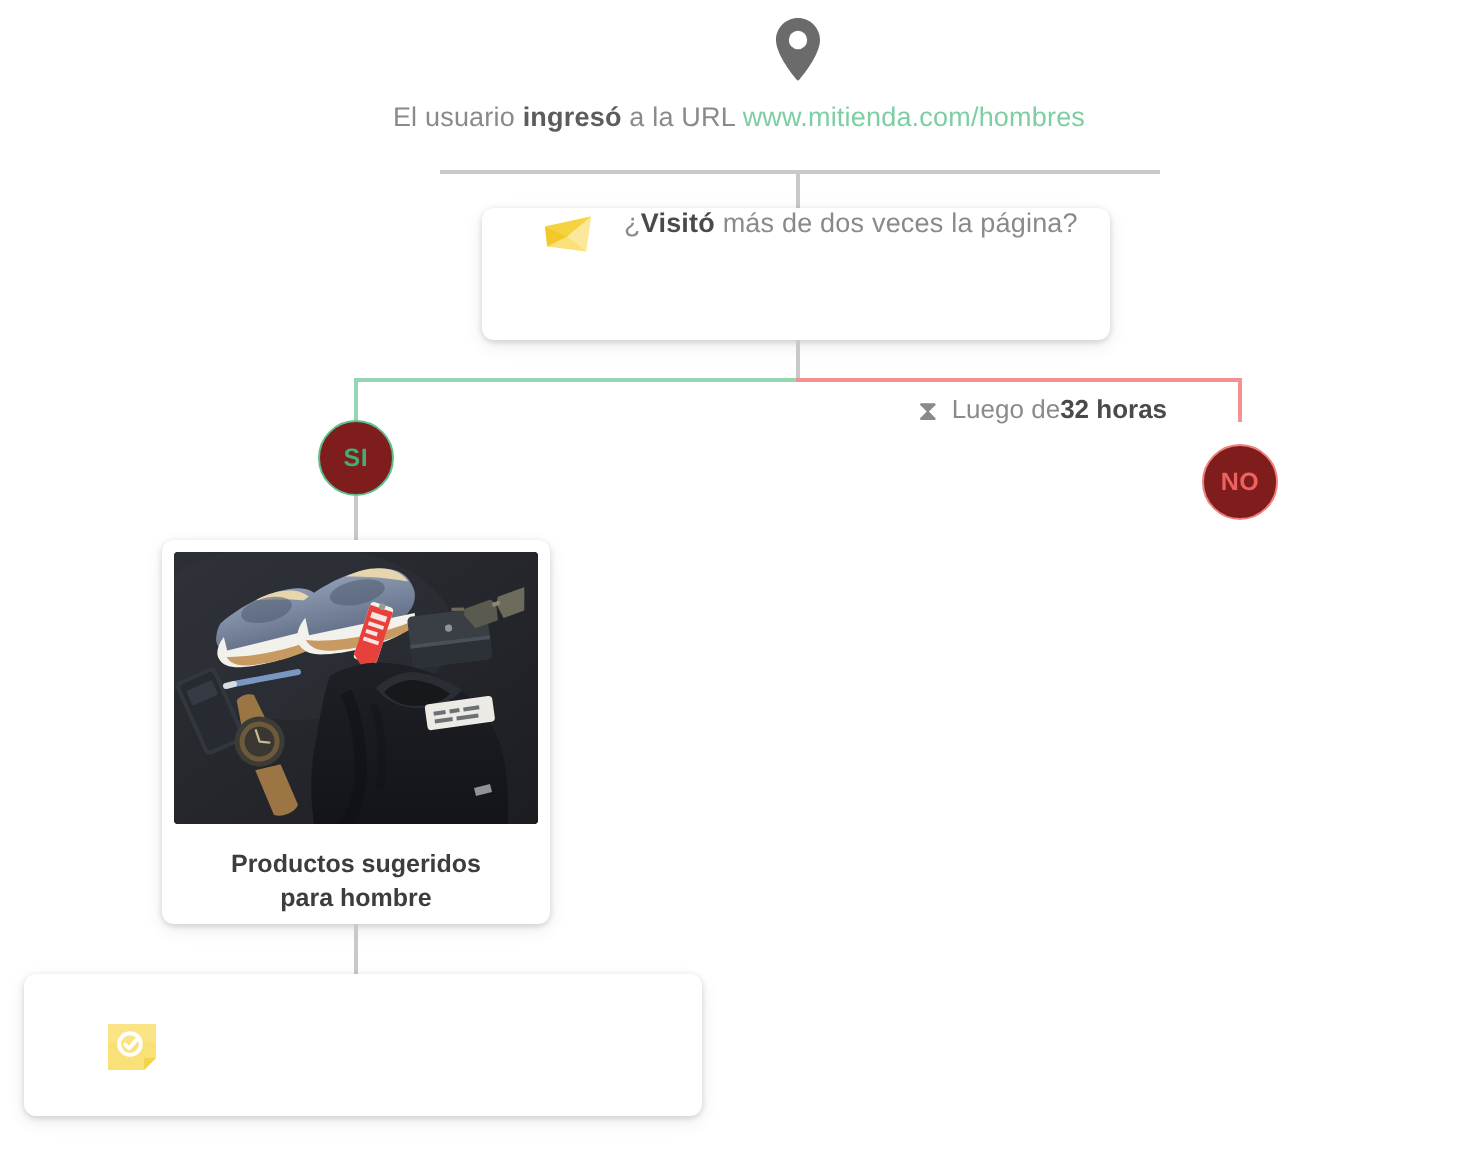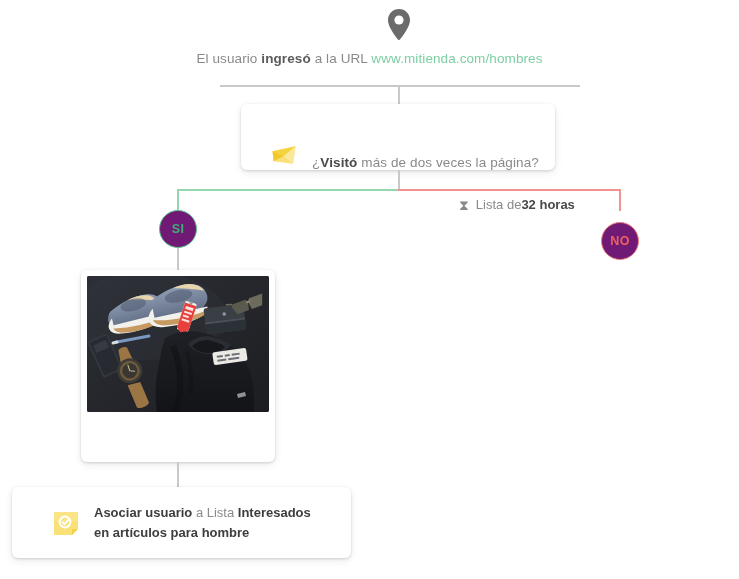--- a/index.html
+++ b/index.html
@@ -59,40 +59,40 @@
     box-shadow: 0 1px 3px rgba(0,0,0,.16), 0 3px 10px rgba(0,0,0,.07);
   }
 
   
   #condition-card {
     left: 241px;
     top: 104px;
     width: 314px;
     height: 66px;
     display: flex;
-    align-items: flex-end;
+    align-items: flex-start;
     padding-left: 29px;
   }
   #condition-card .icon-wrap { flex: 0 0 auto; width: 28px; height: 28px; margin-right: 14px; }
   #condition-card .icon-wrap svg { display: block; width: 28px; height: 28px; }
   #condition-text {
     font-size: 13.5px;
     color: #8a8a8a;
     white-space: nowrap;
     letter-spacing: .1px;
   }
   #condition-text .strong { font-weight: bold; color: #4a4a4a; }
 
   
   .badge {
     position: absolute;
     width: 38px;
     height: 38px;
     border-radius: 50%;
-    background: #701a75;
+    background: #7f1d1d;
     display: flex;
     align-items: center;
     justify-content: center;
     font-size: 12.5px;
     font-weight: bold;
     letter-spacing: .3px;
   }
   #badge-yes { left: 159px; top: 210px; border: 1.5px solid #5cc08c; color: #3fae77; }
   #badge-no  { left: 601px; top: 222px; border: 1.5px solid #f0807e; color: #ee615f; }
 
@@ -202,21 +202,21 @@
 
   <div id="badge-yes" class="badge">
     <span>SI</span>
   </div>
   <div id="badge-no" class="badge">
     <span>NO</span>
   </div>
 
   <div id="delay-label">
     <span class="hourglass">⧗</span>
-    <span>Lista de </span>
+    <span>Luego de </span>
       <span class="strong">32 horas</span>
   </div>
 
   <div class="line line-v" style="left:177px; top:248px; height:22px;"></div>
 
   <div id="product-card" class="card">
     <div id="product-photo">
       <svg viewBox="0 0 182 136" xmlns="http://www.w3.org/2000/svg">
         <defs>
           <linearGradient id="bg" x1="0" y1="0" x2="1" y2="1">
@@ -302,32 +302,33 @@
         <path d="M100 76c4 14 5 28 3 42" stroke="#0f1114" stroke-width="4" fill="none" opacity=".4"></path>
 
         <g transform="rotate(-8 143 81)">
           <rect x="126" y="74" width="34" height="13" rx="2" fill="#eceae4"></rect>
           <path d="M130 78h6v2h-6zM138 78h5v2h-5zM145 78h8v2h-8zM130 82h9v2h-9zM141 82h11v2h-11z" fill="#6b6f76"></path>
         </g>
 
         <path d="M150 118l8-2 1 4-8 2z" fill="#b9bcc2" opacity=".75"></path>
       </svg>
     </div>
+    <div id="product-title">
+      <span>Productos sugeridos</span><br>
+      <span>para hombre</span>
+    </div>
   </div>
 
   <div class="line line-v" style="left:177px; top:462px; height:25px;"></div>
 
   <div id="action-card" class="card">
     <span class="icon-wrap">
       <svg viewBox="0 0 28 28" xmlns="http://www.w3.org/2000/svg">
         <path d="M2 3h24v17l-6 6H2z" fill="#f9e178"></path>
         <path d="M20 26v-6h6z" fill="#f2d44a"></path>
         <path d="M2 3h24v9H2z" fill="#fbe78f" opacity=".55"></path>
         <circle cx="13" cy="13" r="5.4" fill="none" stroke="#ffffff" stroke-width="2"></circle>
         <path d="M10.6 13.3l1.9 1.9 4.1-4.6" fill="none" stroke="#ffffff" stroke-width="2" stroke-linecap="round" stroke-linejoin="round"></path>
       </svg>
     </span>
-    <div id="action-text">
-      <span class="strong">Asociar usuario</span><span> a Lista </span><span class="strong">Interesados en artículos para hombre</span>
-    </div>
   </div>
 
 </div>
 
 </body></html>

